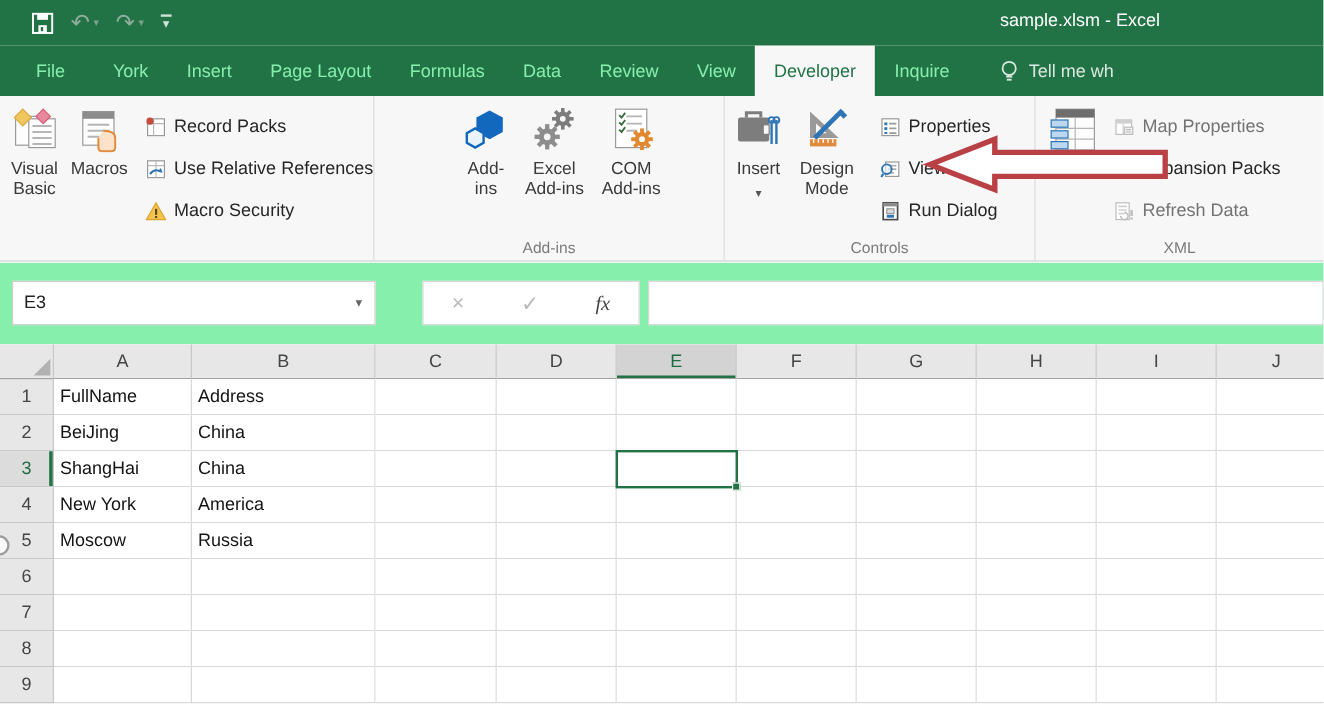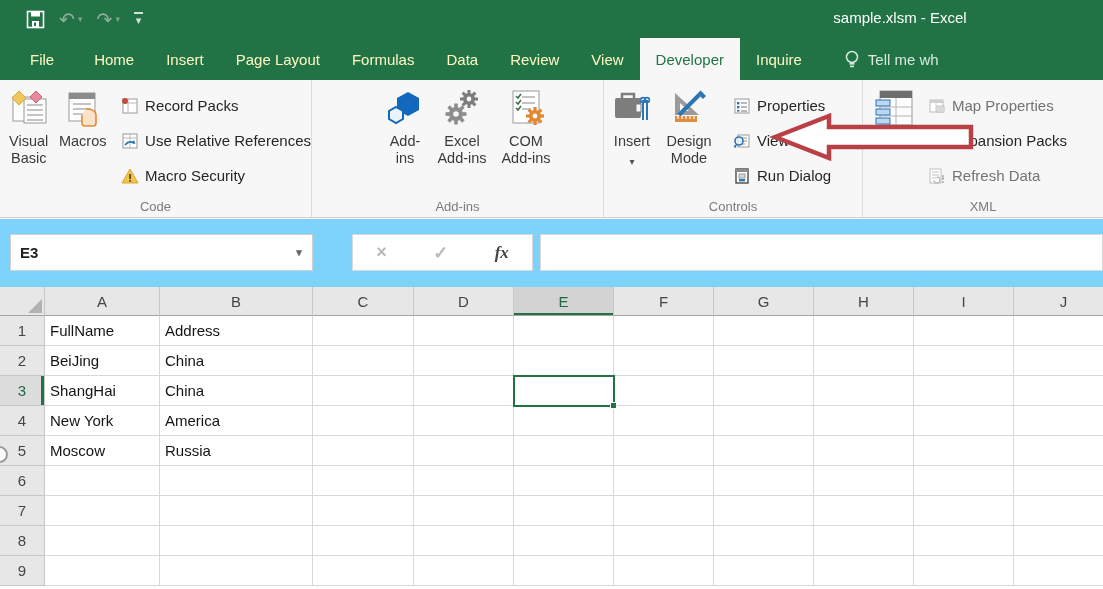--- a/index.html
+++ b/index.html
@@ -13,21 +13,21 @@
   .qat .caret { font-size:9px; color:#7da18e; }
   .undo-glyph,.redo-glyph { font-size:19px; line-height:1; color:#8fae9d; }
   .qat-more { color:#cfe3d8; font-size:11px; line-height:1; text-align:center; }
   .qat-more .bar { display:block; width:9px; height:2px; background:#cfe3d8; margin:0 auto 1px; }
   .win-title { position:absolute; top:9px; left:700px; width:400px; text-align:center;
                color:#fff; font-size:15px; }
 
   
   .tabrow { position:absolute; top:38px; left:0; width:1103px; height:42px; background:#217346;
             display:flex; align-items:stretch; }
-  .tab { color:#fef9c3; font-size:15px; display:flex; align-items:center; padding:0 16px; cursor:default; }
+  .tab { color:#86efac; font-size:15px; display:flex; align-items:center; padding:0 16px; cursor:default; }
   .tab.file { padding:0 24px; margin-left:6px; }
   .tab.active { background:#f7f7f7; color:#217346; }
   .tellme { display:flex; align-items:center; gap:8px; color:#d9e9e0; font-size:15px;
             margin-left:26px; white-space:nowrap; }
 
   
   .ribbon { position:absolute; top:80px; left:0; width:1103px; height:138px; background:#f7f7f7;
             border-bottom:1px solid #d2d2d2; display:flex; }
   .rgroup { position:relative; height:100%; border-right:1px solid #dcdcdc; display:flex;
             align-items:flex-start; padding-top:5px; }
@@ -47,21 +47,21 @@
   .smalls { display:flex; flex-direction:column; margin-left:8px; margin-top:3px; }
   .smallbtn { display:flex; align-items:center; gap:6px; height:35px; color:#262626; font-size:15px;
               white-space:nowrap; }
   .smallbtn .sicon { width:18px; height:18px; flex:none; display:flex; align-items:center; justify-content:center; }
   .smallbtn.disabled { color:#737373; }
 
   
   .anno-arrow { position:absolute; left:769px; top:110px; width:208px; height:54px; z-index:60; }
 
   
-  .fbar { position:absolute; top:219px; left:0; width:1103px; height:68px; background:#7dd3fc;font-weight:bold; }
+  .fbar { position:absolute; top:219px; left:0; width:1103px; height:68px; background:#86efac; }
   .namebox { position:absolute; left:10px; top:15px; width:303px; height:37px; background:#fff;
              border:1px solid #cfcfcf; display:flex; align-items:center; }
   .namebox .nbtext { flex:1; padding-left:9px; font-size:15px; color:#222; }
   .namebox .nbcaret { width:26px; text-align:center; color:#666; font-size:11px; }
   .fdots { position:absolute; left:334px; top:242px; display:flex; flex-direction:column; gap:3px; }
   .fdots i { width:2px; height:2px; background:#8f8f8f; border-radius:50%; }
   .fxpanel { position:absolute; left:352px; top:15px; width:181px; height:37px; background:#fff;
              border:1px solid #d8d8d8; display:flex; align-items:center; justify-content:space-around; }
   .fxpanel .dim { color:#b9b9b9; font-size:18px; }
   .fxpanel .fx { color:#444; font-size:17px; font-style:italic; font-family:"Liberation Serif", serif; }
@@ -114,21 +114,21 @@
     </span>
     <span class="qat-more">
       <span class="bar"></span><span>▾</span>
     </span>
   </div>
   <div class="win-title">sample.xlsm - Excel</div>
 </div>
 
 <div class="tabrow">
   <div class="tab file">File</div>
-  <div class="tab">Home</div>
+  <div class="tab">York</div>
   <div class="tab">Insert</div>
   <div class="tab">Page Layout</div>
   <div class="tab">Formulas</div>
   <div class="tab">Data</div>
   <div class="tab">Review</div>
   <div class="tab">View</div>
   <div class="tab active">Developer</div>
   <div class="tab">Inquire</div>
   <div class="tellme">
     <svg width="16" height="20" viewBox="0 0 16 20">
@@ -203,21 +203,20 @@
         <span class="sicon">
           <svg width="18" height="18" viewBox="0 0 18 18">
             <path d="M9 2 L17 16 L1 16 Z" fill="#f3c34f" stroke="#dca62e"></path>
             <rect x="8.2" y="7" width="1.8" height="5" fill="#5b4a14"></rect>
             <rect x="8.2" y="13" width="1.8" height="1.8" fill="#5b4a14"></rect>
           </svg>
         </span>
         <span>Macro Security</span>
       </div>
     </div>
-    <div class="gname">Code</div>
   </div>
 
   <div class="rgroup g-addins">
     <div class="bigbtn narrow">
       <span class="bicon">
         <svg width="38" height="38" viewBox="0 0 38 38">
           <path d="M22 3 L33 9 L33 21 L22 27 L11 21 L11 9 Z" fill="#1168bd"></path>
           <path d="M10 18 L17 22 L17 30 L10 34 L3 30 L3 22 Z" fill="#eaf2fa" stroke="#1168bd" stroke-width="2"></path>
         </svg>
       </span>

